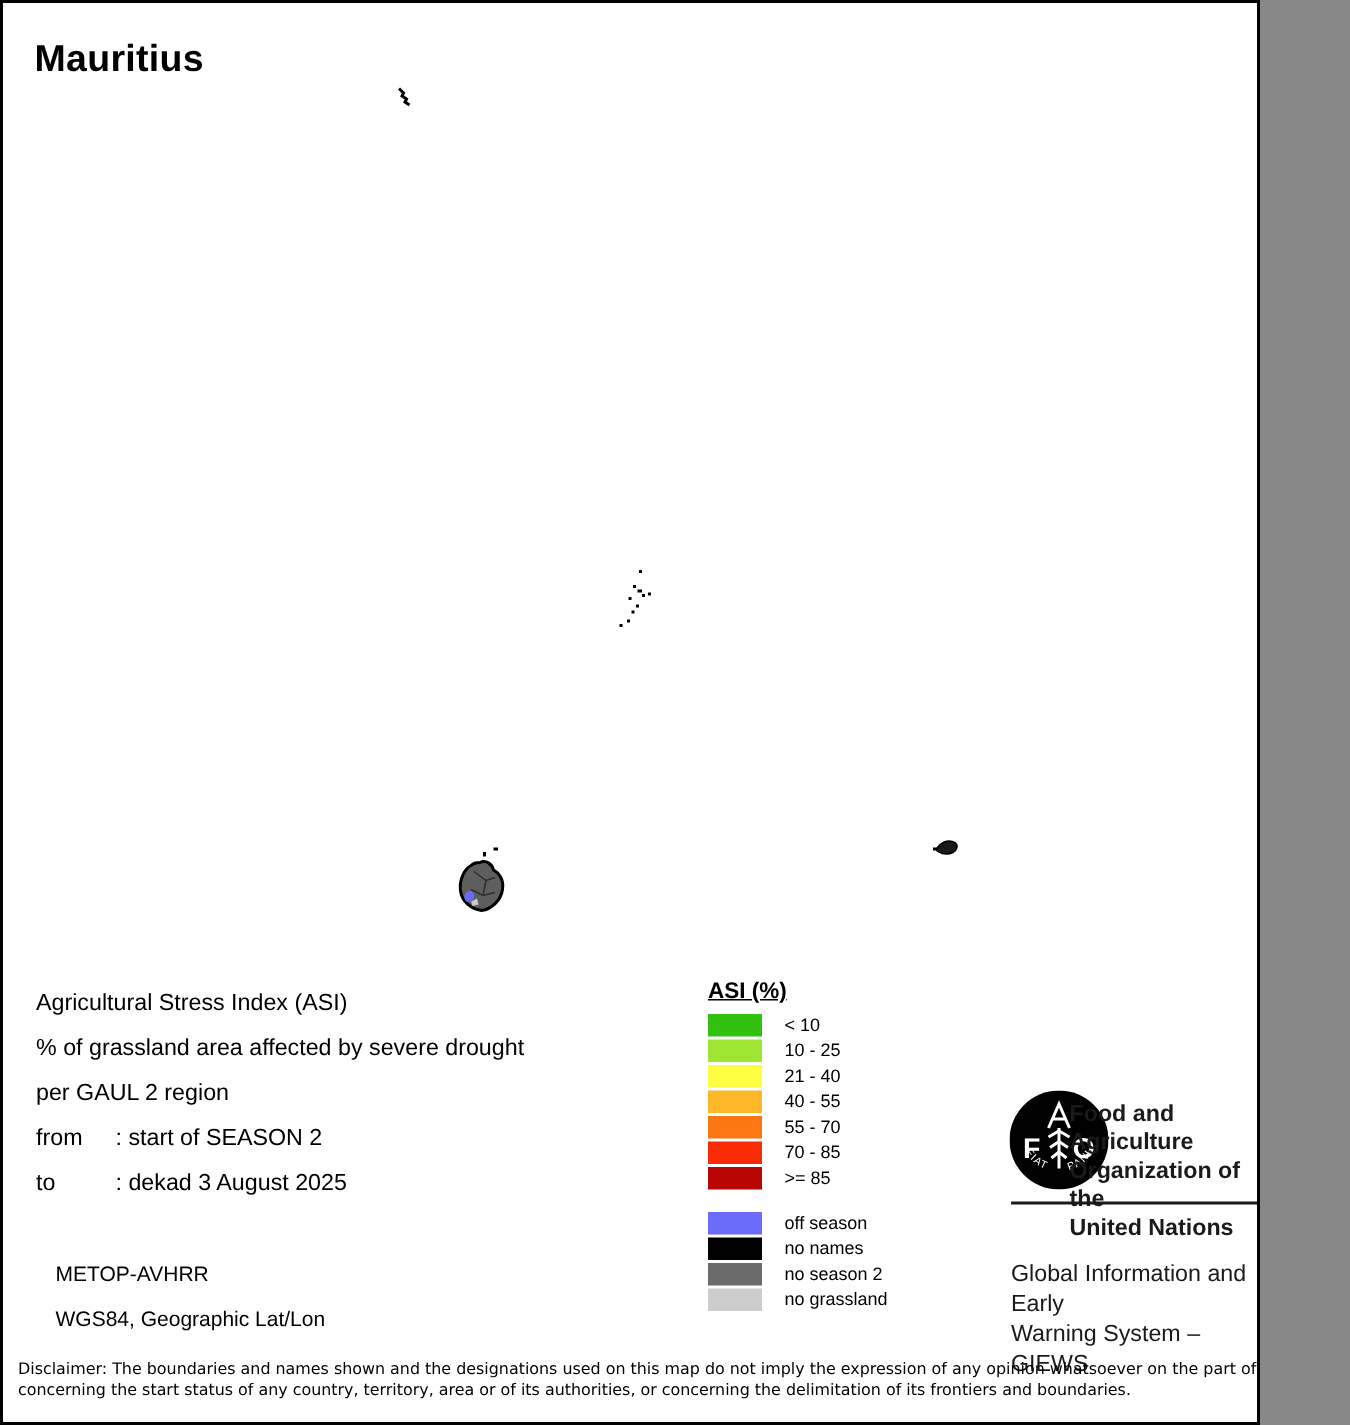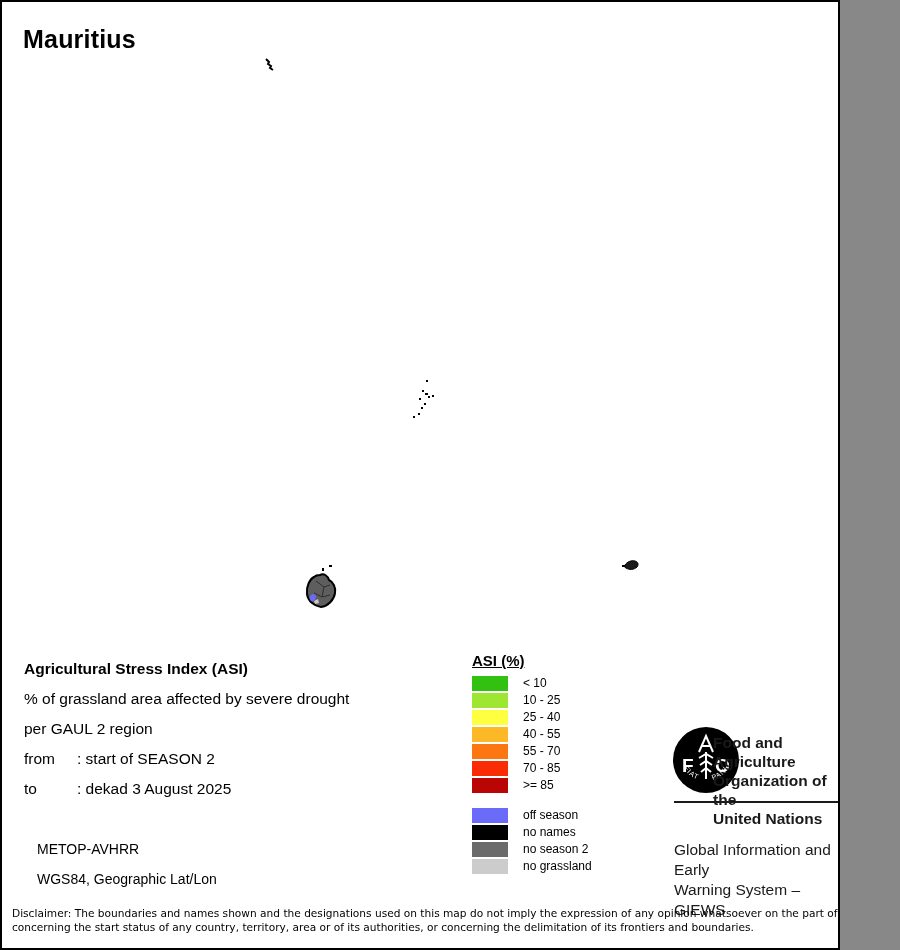--- a/index.html
+++ b/index.html
@@ -19,21 +19,21 @@
   #page-title {
     left: 21px; top: 23px;
     font-size: 25px;
     font-weight: bold;
     letter-spacing: 0.2px;
   }
 
   
   #info-block { left: 22px; top: 652px; font-size: 15.5px; }
   #info-block .line { height: 30px; line-height: 30px; white-space: pre; }
-  #info-block .heading { font-weight: bold; }
+  #info-block .heading { font-weight: normal; }
   .kv-label { display: inline-block; width: 53px; }
 
   #sensor-block { left: 35px; top: 832px; font-size: 14px; }
   #sensor-block .line { height: 30px; line-height: 30px; }
 
   
   #asi-legend { left: 470px; top: 650px; }
   #asi-legend .legend-title {
     font-size: 15px; font-weight: bold; text-decoration: underline;
     margin-bottom: 7px;
@@ -141,21 +141,21 @@
       <div class="legend-row">
         <span class="legend-swatch" style="background: rgb(51, 193, 17);"></span>
         <span class="legend-label">&lt; 10</span>
       </div>
       <div class="legend-row">
         <span class="legend-swatch" style="background: rgb(159, 230, 50);"></span>
         <span class="legend-label">10 - 25</span>
       </div>
       <div class="legend-row">
         <span class="legend-swatch" style="background: rgb(255, 255, 66);"></span>
-        <span class="legend-label">25 - 40</span>
+        <span class="legend-label">21 - 40</span>
       </div>
       <div class="legend-row">
         <span class="legend-swatch" style="background: rgb(253, 184, 39);"></span>
         <span class="legend-label">40 - 55</span>
       </div>
       <div class="legend-row">
         <span class="legend-swatch" style="background: rgb(252, 118, 18);"></span>
         <span class="legend-label">55 - 70</span>
       </div>
       <div class="legend-row">

